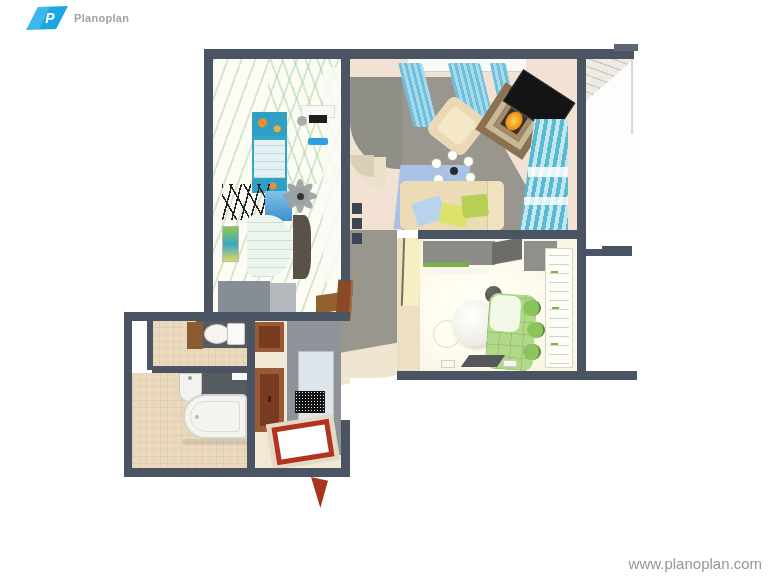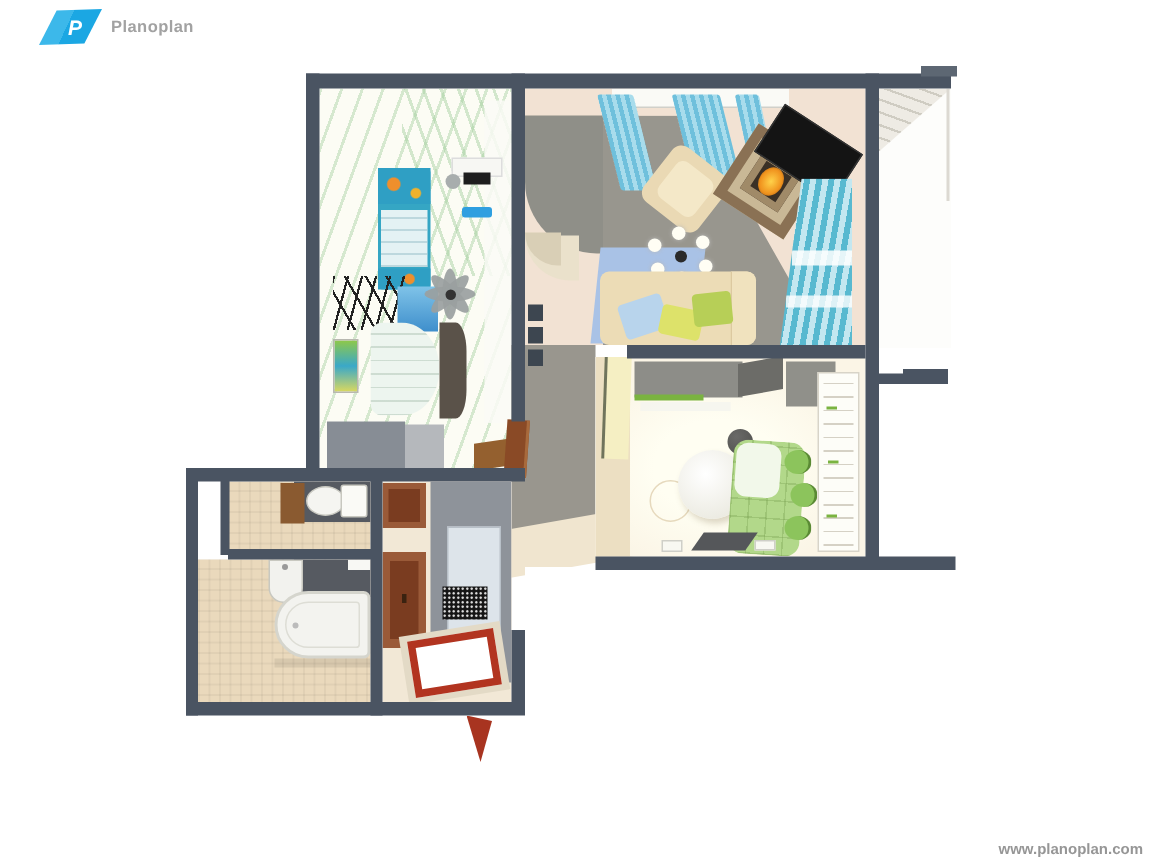--- a/index.html
+++ b/index.html
@@ -8,21 +8,21 @@
   .abs{position:absolute;}
   
   .wall{position:absolute;background:#4a5462;}
   .wall-lt{position:absolute;background:#5d6773;}
   
   .logo{position:absolute;left:26px;top:4px;height:28px;display:flex;align-items:center;gap:6px;cursor:pointer;}
   .logo-flag{position:relative;width:42px;height:24px;background:linear-gradient(115deg,#3cb8ea 0 45%,#1ba7e3 45%);
              clip-path:polygon(28% 4%,100% 0%,72% 96%,0% 100%);display:flex;align-items:center;justify-content:center;}
   .logo-p{color:#ffffff;font-weight:bold;font-size:14px;font-style:italic;margin-left:6px;}
   .logo-text{color:#a2a2a2;font-weight:bold;font-size:11px;letter-spacing:.3px;}
-  .watermark{position:absolute;right:8px;bottom:6px;color:#969696;font-size:10px;font-weight:bold;}
+  .watermark{position:absolute;right:8px;bottom:6px;color:#969696;font-size:15px;font-weight:normal;}
   
   .room{position:absolute;overflow:hidden;}
   .tile{background-color:#ead9bc;background-image:
         linear-gradient(0deg,rgba(0,0,0,.045) 1px,transparent 1px),
         linear-gradient(90deg,rgba(0,0,0,.045) 1px,transparent 1px);
         background-size:7px 7px;}
   .stripes1{position:absolute;inset:0;background:repeating-linear-gradient(110deg,rgba(160,205,155,.42) 0 2px,transparent 2px 13px);}
   .stripes2{position:absolute;background:repeating-linear-gradient(70deg,rgba(160,205,155,.45) 0 2px,transparent 2px 11px);}
   .curtain{position:absolute;background:repeating-linear-gradient(90deg,#6fc0dc 0 3px,#a8dcec 3px 6px);border-radius:2px;}
   .petal{position:absolute;left:2px;top:14px;width:34px;height:10px;border-radius:50%;background:#9aa0a0;opacity:.92;}

